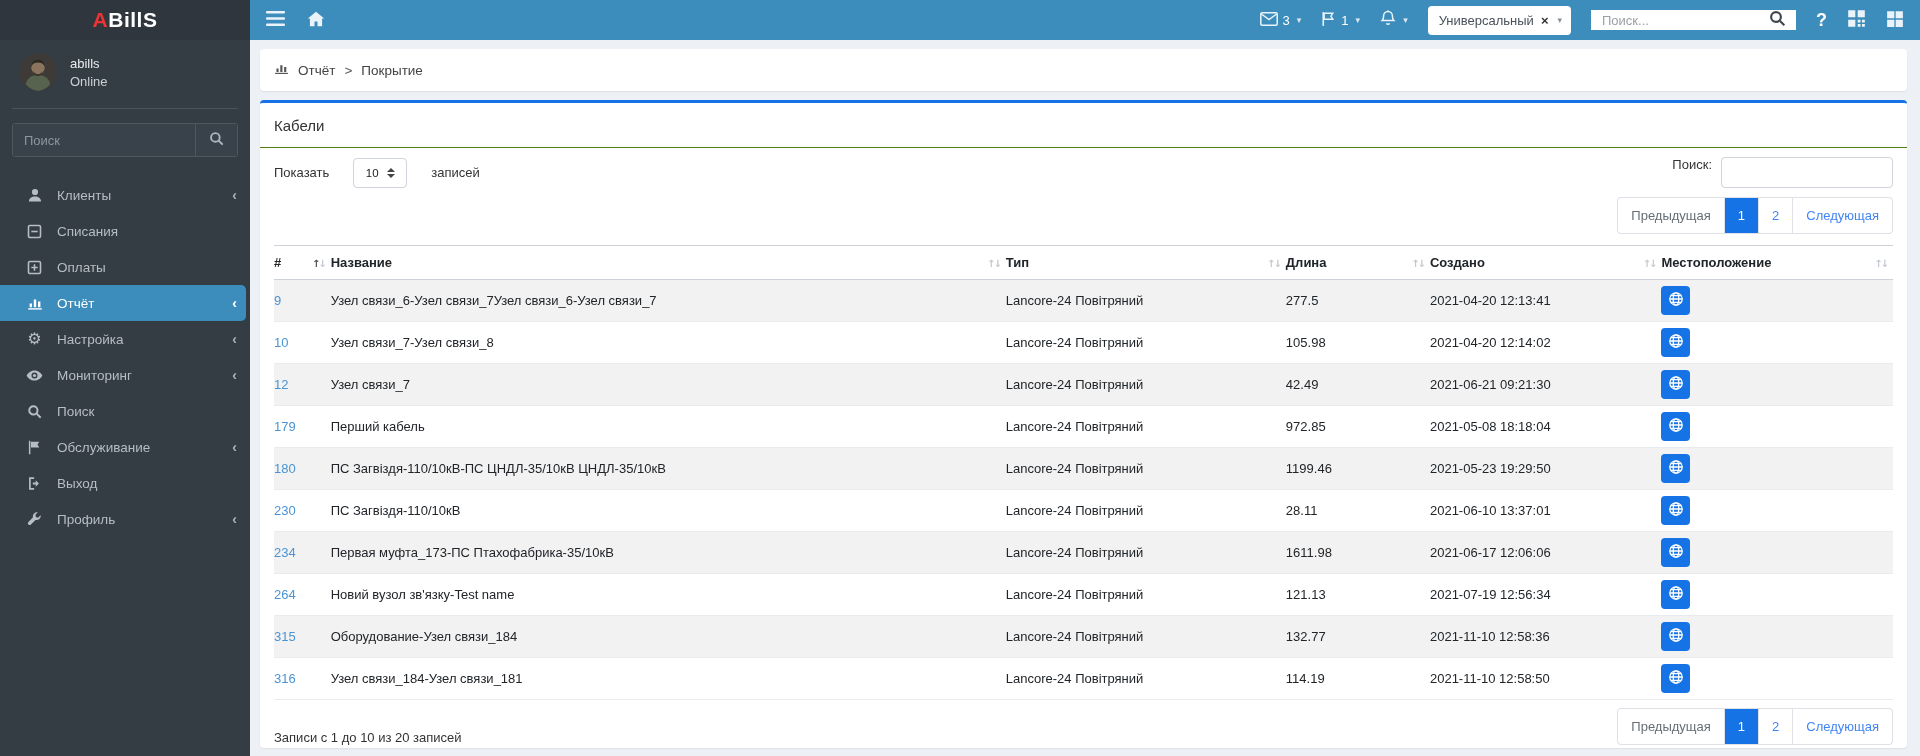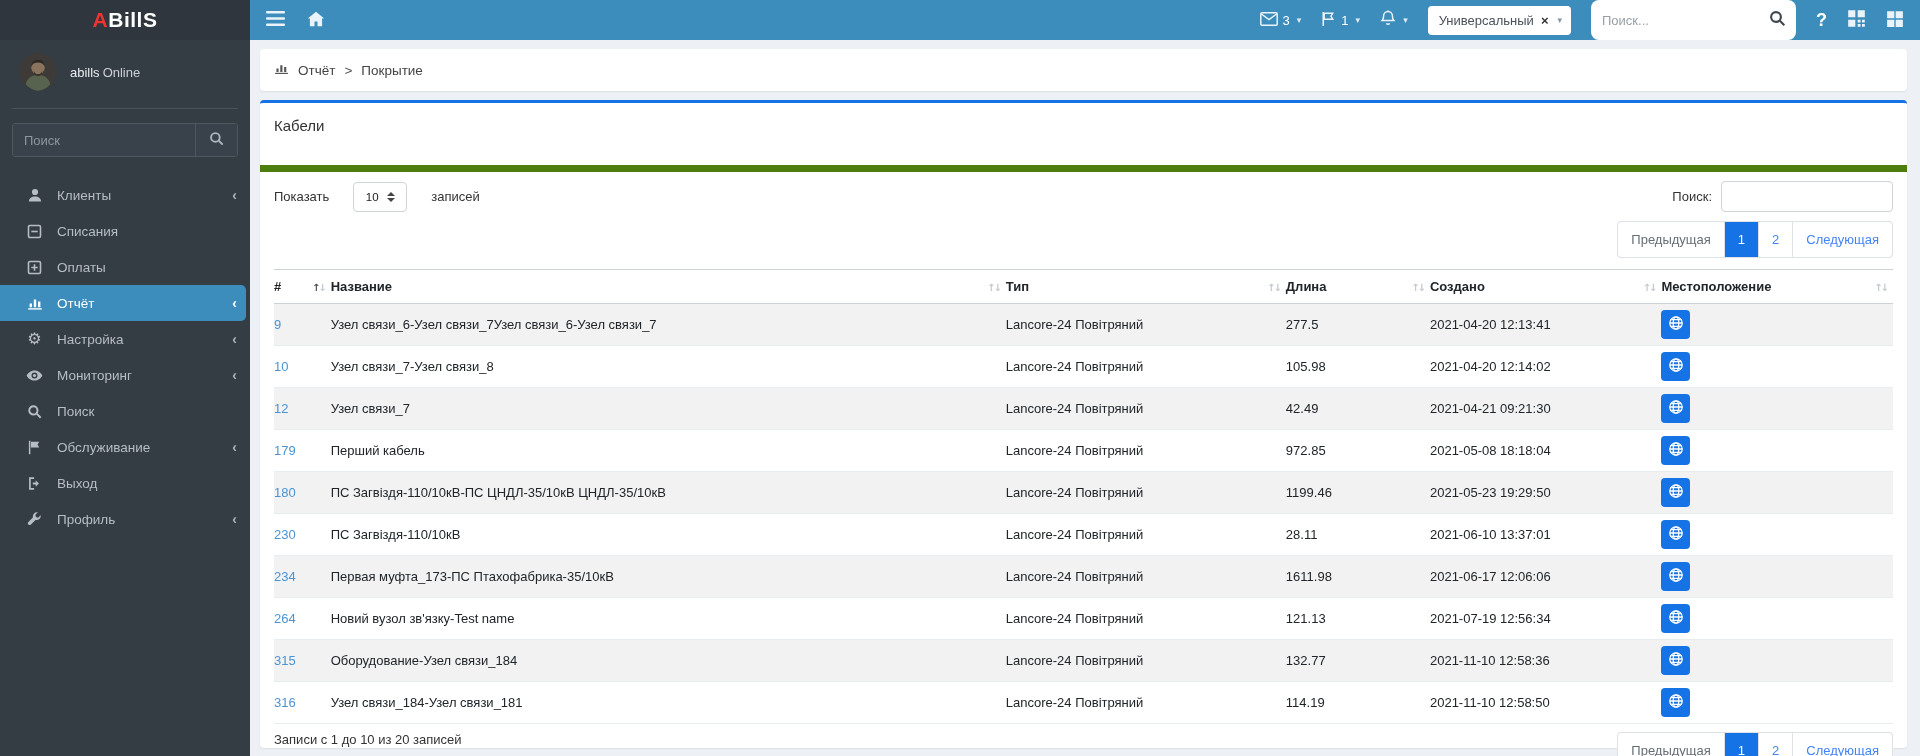--- a/index.html
+++ b/index.html
@@ -6,21 +6,21 @@
   html,body{width:1920px;height:756px;font-family:"Liberation Sans",sans-serif;background:#edf1f5;overflow:hidden}
   .app{display:flex;width:1920px;height:756px}
 
   
   .sidebar{width:250px;background:#343c44;flex-shrink:0;display:flex;flex-direction:column;overflow:hidden}
   .logo{height:40px;background:#2f363d;color:#fff;display:flex;align-items:center;justify-content:center;
         font-size:21px;font-weight:bold;letter-spacing:.5px}
   .logo .brand-a{color:#e33; }
   .user-panel{display:flex;align-items:center;gap:13px;padding:13px 12px 11px 19px;cursor:pointer}
   .avatar{width:38px;height:38px;border-radius:50%;overflow:hidden;flex-shrink:0}
-  .user-meta{display:flex;flex-direction:row;gap:3px}
+  .user-meta{display:flex;flex-direction:column;gap:3px}
   .user-name{color:#e9edf1;font-size:13px}
   .user-status{color:#ccd1d6;font-size:13px}
   .sidebar-divider{border-top:1px solid #4a535b;margin:6px 12px 0}
   .sidebar-search{display:flex;margin:14px 12px 8px;border:1px solid #4e575f;border-radius:3px;overflow:hidden;height:34px}
   .sidebar-search input{flex:1;background:#39414a;border:none;outline:none;color:#cfd4d9;padding:0 11px;font-size:13px;
         font-family:"Liberation Sans",sans-serif;min-width:0}
   .sidebar-search input::placeholder{color:#8d959d}
   .sidebar-search button{width:42px;background:#39414a;border:none;border-left:1px solid #4e575f;color:#aeb6bd;
         display:flex;align-items:center;justify-content:center;cursor:pointer}
   .menu{list-style:none;margin-top:12px}
@@ -41,48 +41,48 @@
   .nav-btn{background:none;border:none;cursor:pointer;display:flex;align-items:center;justify-content:center;padding:0}
   .nav-left{display:flex;align-items:center;gap:22px}
   .nav-right{margin-left:auto;display:flex;align-items:center;gap:20px}
   .nav-drop{display:flex;align-items:center;gap:5px;color:#fff;font-size:13px;cursor:pointer}
   .caret{font-family:"DejaVu Sans",sans-serif;font-size:9px;color:#dce9f2;margin-left:2px}
   .caret::before{content:"▾"}
   .filter-chip{background:#fff;border-radius:4px;height:29px;display:flex;align-items:center;gap:7px;
         padding:0 9px 0 11px;color:#49525c;font-size:13px;cursor:pointer}
   .filter-chip .remove{font-weight:bold;color:#333;font-size:13px;cursor:pointer}
   .filter-chip .caret{color:#8a949d}
-  .nav-search{display:flex;height:40px;border-radius:8px;overflow:hidden}
+  .nav-search{display:flex;height:20px;border-radius:0;overflow:hidden}
   .nav-search input{width:168px;border:none;outline:none;padding:0 11px;font-size:13px;color:#333;
         font-family:"Liberation Sans",sans-serif}
   .nav-search input::placeholder{color:#9aa0a6}
   .nav-search button{width:37px;background:#fff;border:none;cursor:pointer;display:flex;align-items:center;justify-content:center}
   .help{color:#fff;font-weight:bold;font-size:18px;cursor:pointer}
 
   
   .content{flex:1;padding:9px 13px 8px 10px;display:flex;flex-direction:column;min-height:0}
   .bc-card{background:#fff;border-radius:4px;height:42px;display:flex;align-items:center;gap:9px;
         padding:0 14px;box-shadow:0 1px 2px rgba(0,0,0,.07);font-size:13.5px;color:#444;margin-bottom:9px;flex-shrink:0}
   .bc-card a{color:#444;text-decoration:none;cursor:pointer}
   .bc-sep{color:#555}
 
   .card{background:#fff;border-radius:4px;border-top:3px solid #1673e6;box-shadow:0 1px 2px rgba(0,0,0,.07);
         flex:1;display:flex;flex-direction:column;min-height:0}
-  .card-header{padding:14px 14px 31px;font-size:15px;color:#333;border-bottom:7px solid #4d7c0f;flex-shrink:0}
+  .card-header{padding:14px 14px 13px;font-size:15px;color:#333;border-bottom:1px solid #4d7c0f;flex-shrink:0}
   .card-body{padding:9px 14px 0;flex:1;display:flex;flex-direction:column;min-height:0}
 
   .toolbar{display:flex;align-items:center;justify-content:space-between;font-size:13px;color:#333;flex-shrink:0}
   .len-ctl{display:flex;align-items:center;gap:24px}
   .num-box{width:54px;height:30px;border:1px solid #ced4da;border-radius:4px;display:flex;align-items:center;
         justify-content:center;gap:8px;font-size:11.5px;color:#222;cursor:pointer;background:#fff}
   .spin{display:flex;flex-direction:column;gap:2px}
   .spin i{display:block;width:0;height:0;border-left:4px solid transparent;border-right:4px solid transparent}
   .spin .su{border-bottom:4px solid #444}
   .spin .sd{border-top:4px solid #444}
-  .tbl-search{display:flex;align-items:center;gap:9px}
+  .tbl-search{display:flex;align-items:flex-start;gap:9px}
   .tbl-search input{width:172px;height:31px;border:1px solid #ced4da;border-radius:4px;outline:none;padding:0 8px;
         font-size:13px;font-family:"Liberation Sans",sans-serif;color:#333;background:#fff}
 
   .pag-row{display:flex;justify-content:flex-end;margin-top:9px;flex-shrink:0}
   .pagination{display:flex;border:1px solid #dee2e6;border-radius:4px;overflow:hidden;height:37px;background:#f0abfc}
   .page{min-width:34px;padding:0 13px;display:flex;align-items:center;justify-content:center;font-size:13px;
         color:#4285f4;border-right:1px solid #dee2e6;cursor:pointer;background:#fff}
   .page:last-child{border-right:none}
   .page.prev{color:#666e75}
   .page.active{background:#1673e6;color:#fff}
@@ -95,21 +95,21 @@
   .sort .up::before{content:"↑"}
   .sort .dn::before{content:"↓"}
   th.sorted-asc .sort .up{color:#4a5056}
   tbody td{padding:0 18px 0 0;height:42px;overflow:hidden;white-space:nowrap;text-overflow:ellipsis}
   tbody tr{border-bottom:1px solid #e9ecef}
   tbody tr:nth-child(odd){background:#f2f2f2}
   td a.row-id{color:#4a94d4;text-decoration:none;cursor:pointer}
   .globe-btn{width:29px;height:29px;border:none;border-radius:4px;background:#1673e6;display:flex;align-items:center;
         justify-content:center;cursor:pointer}
 
-  .tfoot{margin-top:auto;display:flex;align-items:flex-start;justify-content:space-between;padding:8px 0 0;flex-shrink:0}
+  .tfoot{margin-top:auto;display:flex;align-items:flex-end;justify-content:space-between;padding:8px 0 12px;flex-shrink:0}
   .info{font-size:13px;color:#333}
 </style>
 </head>
 <body>
 
 <div class="app">
 
   <aside class="sidebar">
     <div class="logo">
       <span class="brand-a">A</span>
@@ -432,21 +432,21 @@
                           <path d="M1.8 8h12.4M2.7 4.6h10.6M2.7 11.4h10.6" stroke="#fff" stroke-width="1.3" fill="none"></path>
                         </svg></span>
                     </button>
                   </td>
               </tr>
               <tr>
                 <td><a class="row-id">12</a></td>
                 <td>Узел связи_7</td>
                 <td>Lancore-24 Повітряний</td>
                 <td>42.49</td>
-                <td>2021-04-21 09:21:30</td>
+                <td>2021-06-21 09:21:30</td>
                 <td>
                     <button class="globe-btn">
                       <span><svg width="16" height="16" viewBox="0 0 16 16">
                           <circle cx="8" cy="8" r="6.2" fill="none" stroke="#fff" stroke-width="1.3"></circle>
                           <ellipse cx="8" cy="8" rx="2.8" ry="6.2" fill="none" stroke="#fff" stroke-width="1.3"></ellipse>
                           <path d="M1.8 8h12.4M2.7 4.6h10.6M2.7 11.4h10.6" stroke="#fff" stroke-width="1.3" fill="none"></path>
                         </svg></span>
                     </button>
                   </td>
               </tr>

